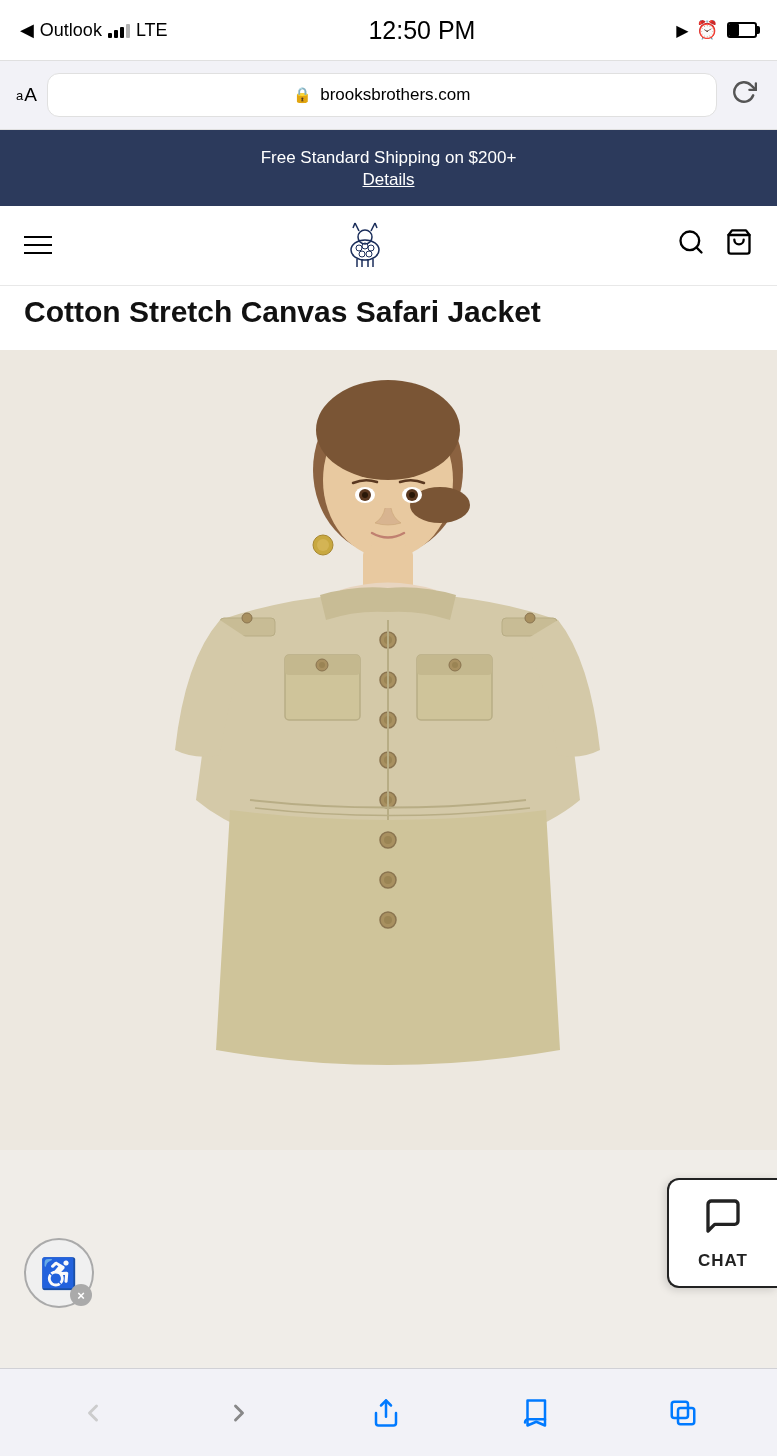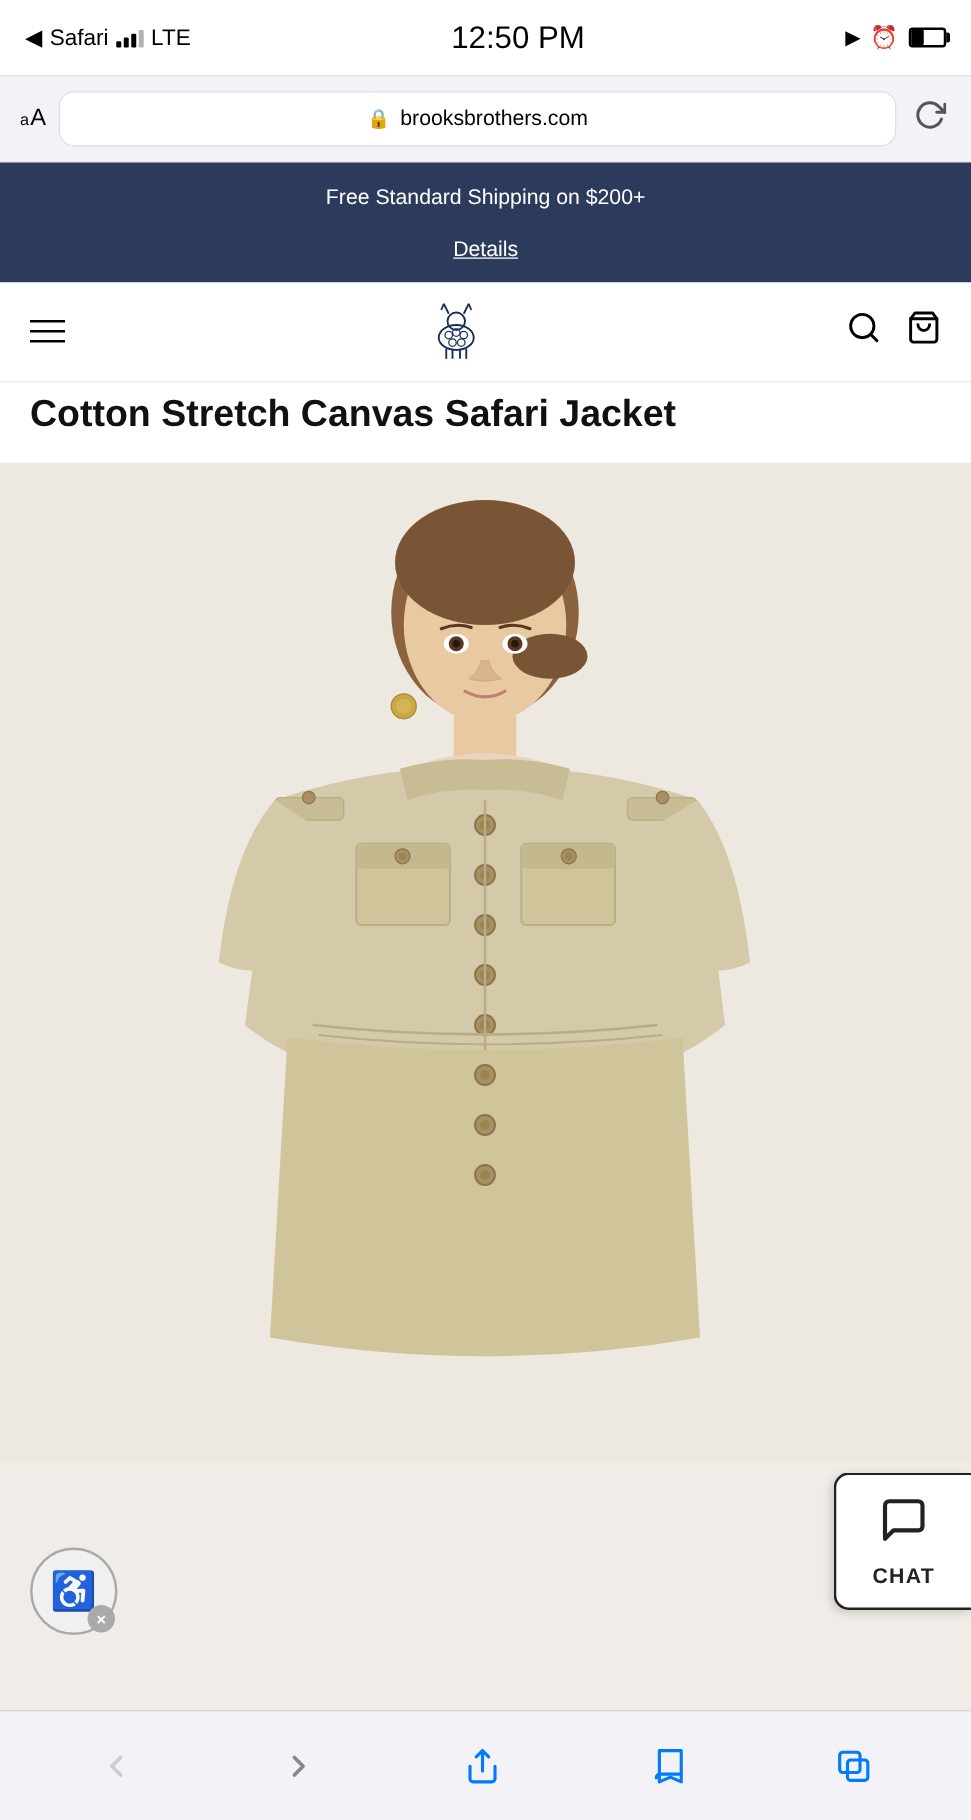--- a/index.html
+++ b/index.html
@@ -152,21 +152,21 @@
     .promo-text {
       color: #fff;
       font-size: 17px;
       line-height: 1.4;
     }
     .promo-link {
       color: #fff;
       font-size: 17px;
       text-decoration: underline;
       display: block;
-      margin-top: 20px;
+      margin-top: 0;
     }
 
     
     .nav-bar {
       width: 100%;
       height: 80px;
       background: #fff;
       display: flex;
       align-items: center;
       justify-content: space-between;
@@ -351,21 +351,21 @@
     }
   </style>
 </head>
 <body>
 
 <div class="phone-frame">
 
   <div class="status-bar">
     <div class="status-left">
       <span class="back-arrow">◀</span>
-      <span>Safari</span>
+      <span>Outlook</span>
       <div class="signal-bars">
         <div class="signal-bar" style="height:5px"></div>
         <div class="signal-bar" style="height:8px"></div>
         <div class="signal-bar" style="height:11px"></div>
         <div class="signal-bar" style="height:14px; opacity:0.3"></div>
       </div>
       <span>LTE</span>
     </div>
     <div class="status-center">12:50 PM</div>
     <div class="status-right">

